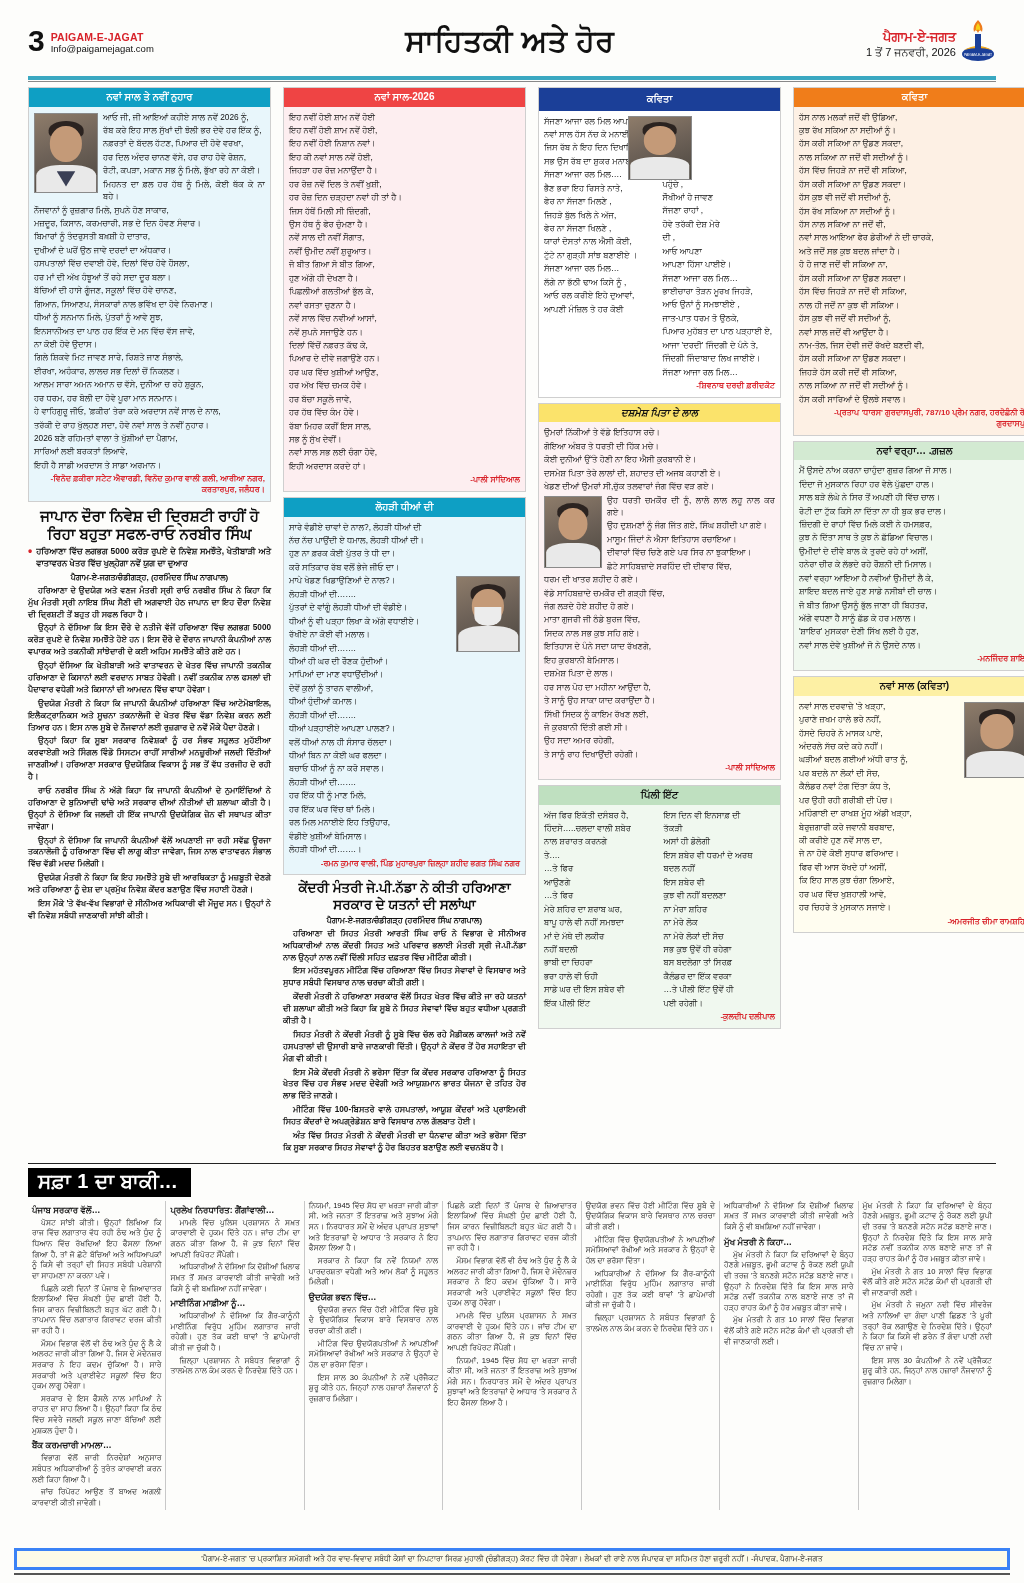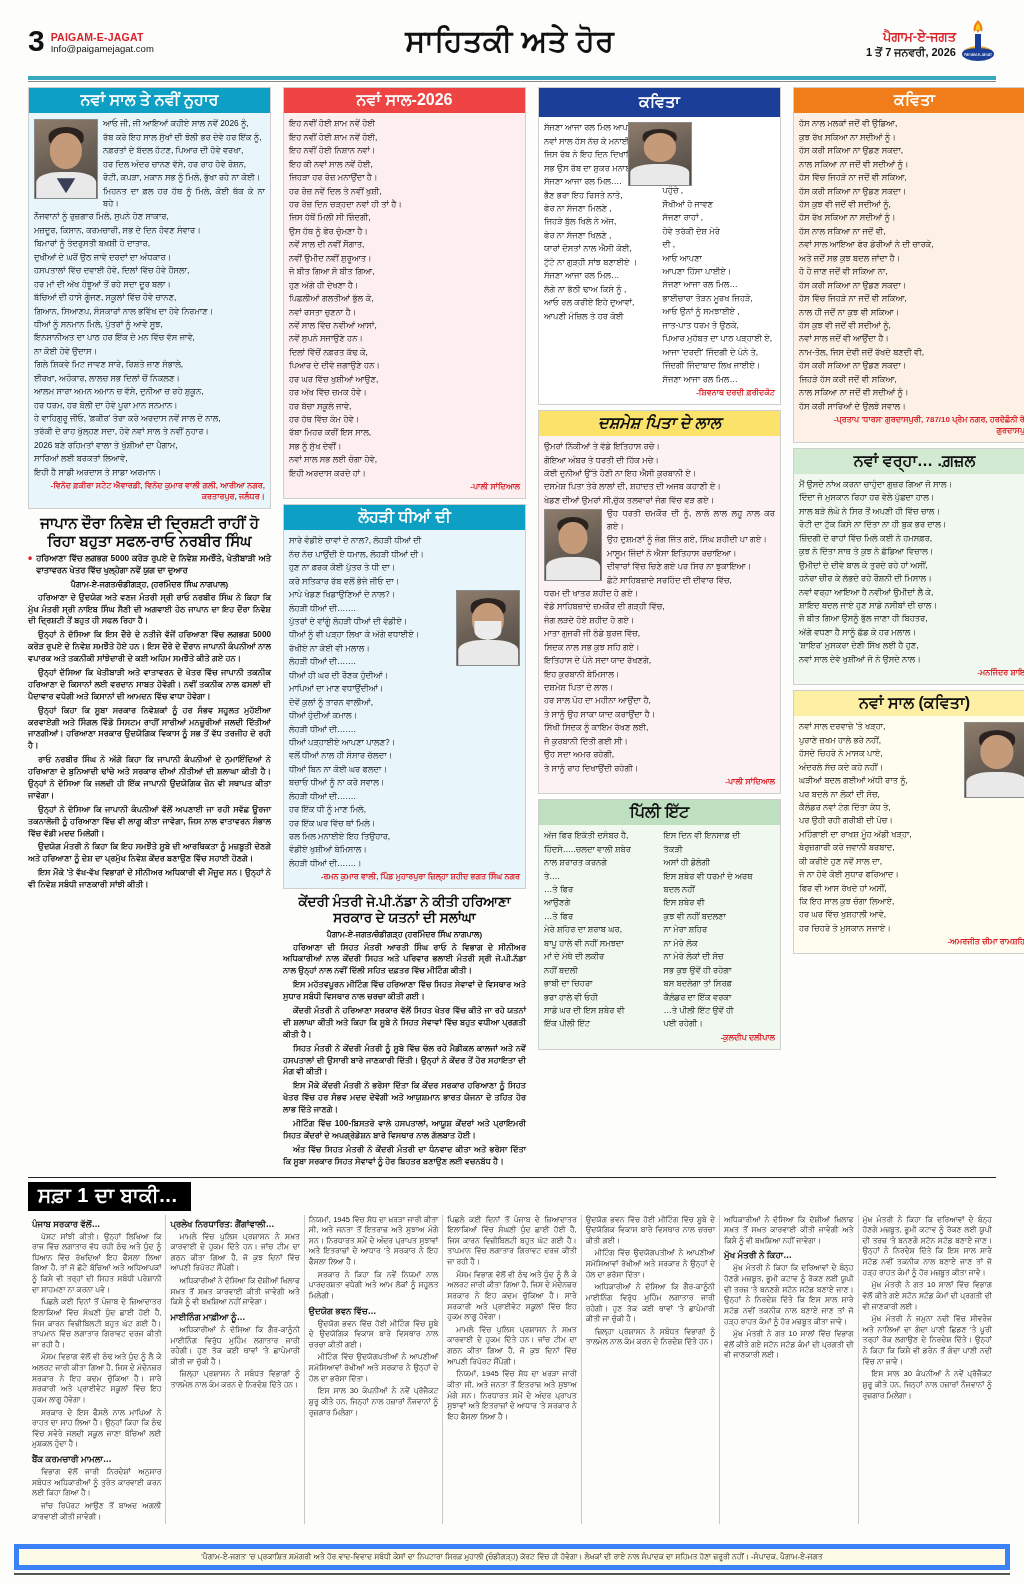--- a/index.html
+++ b/index.html
@@ -16,35 +16,35 @@
   .masthead{position:relative;height:70px;display:flex;align-items:center;justify-content:space-between;padding:6px 14px 0 14px;}
   .mh-left{display:flex;align-items:flex-start;gap:6px;}
   .page-num{font-size:30px;font-weight:bold;color:#111;line-height:.9;font-family:"Liberation Sans",sans-serif;}
   .mh-left-txt{padding-top:4px;}
   .brand-name{font-size:10.5px;font-weight:bold;color:#d8232a;letter-spacing:.2px;line-height:1.15;}
   .brand-mail{font-size:9.5px;color:#111;line-height:1.2;}
   .mh-title{font-size:30px;font-weight:bold;color:#111;letter-spacing:.5px;white-space:nowrap;}
   .mh-right{display:flex;align-items:center;gap:4px;}
   .mh-right-txt{text-align:right;margin-top:6px;}
   .mh-logo-name{font-size:13px;font-weight:bold;color:#d8232a;line-height:1.2;}
-  .mh-date{font-size:11px;font-weight:bold;color:#111;line-height:1.3;white-space:nowrap;text-align:right;}
+  .mh-date{font-size:11px;font-weight:normal;color:#111;line-height:1.3;white-space:nowrap;text-align:right;}
   .torch{width:36px;height:42px;position:relative;}
 
   .rule-wrap{padding:0 14px;}
   .rule{height:4px;background:#3aa8c1;}
   .rule2{height:1px;background:#888;margin-top:1px;}
 
   
   .topgrid{display:flex;gap:6px;padding:5px 14px 0 14px;align-items:flex-start;}
   .col{width:243px;flex:0 0 243px;}
   .colsep{width:1px;background:#bfbfbf;align-self:stretch;}
 
   .sec{margin-bottom:5px;border:1px solid #cfcfcf;}
   .sec-head{
-    text-align:center;font-weight:bold;font-size:16px;color:#fff;
+    text-align:center;font-weight:bold;font-size:10px;color:#fff;
     padding:3px 2px 4px 2px;line-height:1.15;
   }
   .sec-body{padding:4px 5px 5px 5px;font-size:8.2px;line-height:1.42;color:#161616;text-align:justify;}
 
   .h-teal{background:#0e9fc4;}
   .h-red{background:#ef4444;}
   .h-blue{background:#1b3f98;border:2px solid #1b3f98;}
   .h-orange{background:#f07d1a;}
   .h-yellow{background:#fbe36b;color:#111 !important;font-style:italic;}
   .h-green{background:#bfe0c0;color:#111 !important;}
@@ -101,21 +101,21 @@
   
   .botgrid{display:flex;padding:4px 14px 0 14px;gap:0;align-items:flex-start;}
   .bcol{width:calc((996px - 6px*6)/7);flex:1 1 0;padding:0 4px;box-sizing:border-box;}
   .bsep{width:1px;background:#c8c8c8;align-self:stretch;flex:0 0 1px;}
   .bcol h4{font-size:8.6px;font-weight:bold;margin:4px 0 2px 0;color:#111;}
   .bcol p{font-size:7.6px;line-height:1.4;margin:0 0 2px 0;text-align:justify;color:#171717;text-indent:9px;}
   .bcol p.noind{text-indent:0;}
 
   
   .footer-wrap{position:absolute;left:14px;right:14px;bottom:8px;}
-  .footer{background:#fdfbe8;border:5px solid #3b82f6;text-align:center;
+  .footer{background:#fdfbe8;border:3px solid #3b82f6;text-align:center;
     font-size:7.6px;padding:3px 6px;color:#151515;line-height:1.3;}
   .footer-rule{height:2px;background:#555;margin-top:3px;}
 </style>
 </head>
 <body>
 
 <div class="page">
 
   <div class="masthead">
     <div class="mh-left">
@@ -198,20 +198,21 @@
         <div class="hl">ਜਾਪਾਨ ਦੌਰਾ ਨਿਵੇਸ਼ ਦੀ ਦ੍ਰਿਸ਼ਟੀ ਰਾਹੀਂ ਹੋ ਰਿਹਾ ਬਹੁਤਾ ਸਫਲ-ਰਾਓ ਨਰਬੀਰ ਸਿੰਘ</div>
         <div class="bullet">
           <span class="dot">•</span>
           <span>ਹਰਿਆਣਾ ਵਿੱਚ ਲਗਭਗ 5000 ਕਰੋੜ ਰੁਪਏ ਦੇ ਨਿਵੇਸ਼ ਸਮਝੌਤੇ, ਖੇਤੀਬਾੜੀ ਅਤੇ ਵਾਤਾਵਰਨ ਖੇਤਰ ਵਿੱਚ ਖੁਲ੍ਹੇਗਾ ਨਵੇਂ ਯੁਗ ਦਾ ਦੁਆਰ</span>
         </div>
         <div class="dateline">ਪੈਗਾਮ-ਏ-ਜਗਤ/ਚੰਡੀਗੜ੍ਹ, (ਹਰਮਿੰਦਰ ਸਿੰਘ ਨਾਗਪਾਲ)</div>
         <div class="body-just">
           <p>ਹਰਿਆਣਾ ਦੇ ਉਦਯੋਗ ਅਤੇ ਵਣਜ ਮੰਤਰੀ ਸ੍ਰੀ ਰਾਓ ਨਰਬੀਰ ਸਿੰਘ ਨੇ ਕਿਹਾ ਕਿ ਮੁੱਖ ਮੰਤਰੀ ਸ੍ਰੀ ਨਾਇਬ ਸਿੰਘ ਸੈਣੀ ਦੀ ਅਗਵਾਈ ਹੇਠ ਜਾਪਾਨ ਦਾ ਇਹ ਦੌਰਾ ਨਿਵੇਸ਼ ਦੀ ਦ੍ਰਿਸ਼ਟੀ ਤੋਂ ਬਹੁਤ ਹੀ ਸਫਲ ਰਿਹਾ ਹੈ।</p>
           <p>ਉਨ੍ਹਾਂ ਨੇ ਦੱਸਿਆ ਕਿ ਇਸ ਦੌਰੇ ਦੇ ਨਤੀਜੇ ਵੱਜੋਂ ਹਰਿਆਣਾ ਵਿੱਚ ਲਗਭਗ 5000 ਕਰੋੜ ਰੁਪਏ ਦੇ ਨਿਵੇਸ਼ ਸਮਝੌਤੇ ਹੋਏ ਹਨ। ਇਸ ਦੌਰੇ ਦੇ ਦੌਰਾਨ ਜਾਪਾਨੀ ਕੰਪਨੀਆਂ ਨਾਲ ਵਪਾਰਕ ਅਤੇ ਤਕਨੀਕੀ ਸਾਂਝੇਦਾਰੀ ਦੇ ਕਈ ਅਹਿਮ ਸਮਝੌਤੇ ਕੀਤੇ ਗਏ ਹਨ।</p>
           <p>ਉਨ੍ਹਾਂ ਦੱਸਿਆ ਕਿ ਖੇਤੀਬਾੜੀ ਅਤੇ ਵਾਤਾਵਰਨ ਦੇ ਖੇਤਰ ਵਿੱਚ ਜਾਪਾਨੀ ਤਕਨੀਕ ਹਰਿਆਣਾ ਦੇ ਕਿਸਾਨਾਂ ਲਈ ਵਰਦਾਨ ਸਾਬਤ ਹੋਵੇਗੀ। ਨਵੀਂ ਤਕਨੀਕ ਨਾਲ ਫਸਲਾਂ ਦੀ ਪੈਦਾਵਾਰ ਵਧੇਗੀ ਅਤੇ ਕਿਸਾਨਾਂ ਦੀ ਆਮਦਨ ਵਿੱਚ ਵਾਧਾ ਹੋਵੇਗਾ।</p>
+          <p>ਉਦਯੋਗ ਮੰਤਰੀ ਨੇ ਕਿਹਾ ਕਿ ਜਾਪਾਨੀ ਕੰਪਨੀਆਂ ਹਰਿਆਣਾ ਵਿੱਚ ਆਟੋਮੋਬਾਇਲ, ਇਲੈਕਟ੍ਰਾਨਿਕਸ ਅਤੇ ਸੂਚਨਾ ਤਕਨਾਲੋਜੀ ਦੇ ਖੇਤਰ ਵਿੱਚ ਵੱਡਾ ਨਿਵੇਸ਼ ਕਰਨ ਲਈ ਤਿਆਰ ਹਨ। ਇਸ ਨਾਲ ਸੂਬੇ ਦੇ ਨੌਜਵਾਨਾਂ ਲਈ ਰੁਜ਼ਗਾਰ ਦੇ ਨਵੇਂ ਮੌਕੇ ਪੈਦਾ ਹੋਣਗੇ।</p>
           <p>ਉਨ੍ਹਾਂ ਕਿਹਾ ਕਿ ਸੂਬਾ ਸਰਕਾਰ ਨਿਵੇਸ਼ਕਾਂ ਨੂੰ ਹਰ ਸੰਭਵ ਸਹੂਲਤ ਮੁਹੱਈਆ ਕਰਵਾਏਗੀ ਅਤੇ ਸਿੰਗਲ ਵਿੰਡੋ ਸਿਸਟਮ ਰਾਹੀਂ ਸਾਰੀਆਂ ਮਨਜ਼ੂਰੀਆਂ ਜਲਦੀ ਦਿੱਤੀਆਂ ਜਾਣਗੀਆਂ। ਹਰਿਆਣਾ ਸਰਕਾਰ ਉਦਯੋਗਿਕ ਵਿਕਾਸ ਨੂੰ ਸਭ ਤੋਂ ਵੱਧ ਤਰਜੀਹ ਦੇ ਰਹੀ ਹੈ।</p>
           <p>ਰਾਓ ਨਰਬੀਰ ਸਿੰਘ ਨੇ ਅੱਗੇ ਕਿਹਾ ਕਿ ਜਾਪਾਨੀ ਕੰਪਨੀਆਂ ਦੇ ਨੁਮਾਇੰਦਿਆਂ ਨੇ ਹਰਿਆਣਾ ਦੇ ਬੁਨਿਆਦੀ ਢਾਂਚੇ ਅਤੇ ਸਰਕਾਰ ਦੀਆਂ ਨੀਤੀਆਂ ਦੀ ਸ਼ਲਾਘਾ ਕੀਤੀ ਹੈ। ਉਨ੍ਹਾਂ ਨੇ ਦੱਸਿਆ ਕਿ ਜਲਦੀ ਹੀ ਇੱਕ ਜਾਪਾਨੀ ਉਦਯੋਗਿਕ ਜ਼ੋਨ ਵੀ ਸਥਾਪਤ ਕੀਤਾ ਜਾਵੇਗਾ।</p>
           <p>ਉਨ੍ਹਾਂ ਨੇ ਦੱਸਿਆ ਕਿ ਜਾਪਾਨੀ ਕੰਪਨੀਆਂ ਵੱਲੋਂ ਅਪਣਾਈ ਜਾ ਰਹੀ ਸਵੱਛ ਊਰਜਾ ਤਕਨਾਲੋਜੀ ਨੂੰ ਹਰਿਆਣਾ ਵਿੱਚ ਵੀ ਲਾਗੂ ਕੀਤਾ ਜਾਵੇਗਾ, ਜਿਸ ਨਾਲ ਵਾਤਾਵਰਨ ਸੰਭਾਲ ਵਿੱਚ ਵੱਡੀ ਮਦਦ ਮਿਲੇਗੀ।</p>
           <p>ਉਦਯੋਗ ਮੰਤਰੀ ਨੇ ਕਿਹਾ ਕਿ ਇਹ ਸਮਝੌਤੇ ਸੂਬੇ ਦੀ ਆਰਥਿਕਤਾ ਨੂੰ ਮਜ਼ਬੂਤੀ ਦੇਣਗੇ ਅਤੇ ਹਰਿਆਣਾ ਨੂੰ ਦੇਸ਼ ਦਾ ਪ੍ਰਮੁੱਖ ਨਿਵੇਸ਼ ਕੇਂਦਰ ਬਣਾਉਣ ਵਿੱਚ ਸਹਾਈ ਹੋਣਗੇ।</p>
           <p>ਇਸ ਮੌਕੇ 'ਤੇ ਵੱਖ-ਵੱਖ ਵਿਭਾਗਾਂ ਦੇ ਸੀਨੀਅਰ ਅਧਿਕਾਰੀ ਵੀ ਮੌਜੂਦ ਸਨ। ਉਨ੍ਹਾਂ ਨੇ ਵੀ ਨਿਵੇਸ਼ ਸਬੰਧੀ ਜਾਣਕਾਰੀ ਸਾਂਝੀ ਕੀਤੀ।</p>
         </div>
       </div>
     </div>
 
     <div class="colsep"></div>

